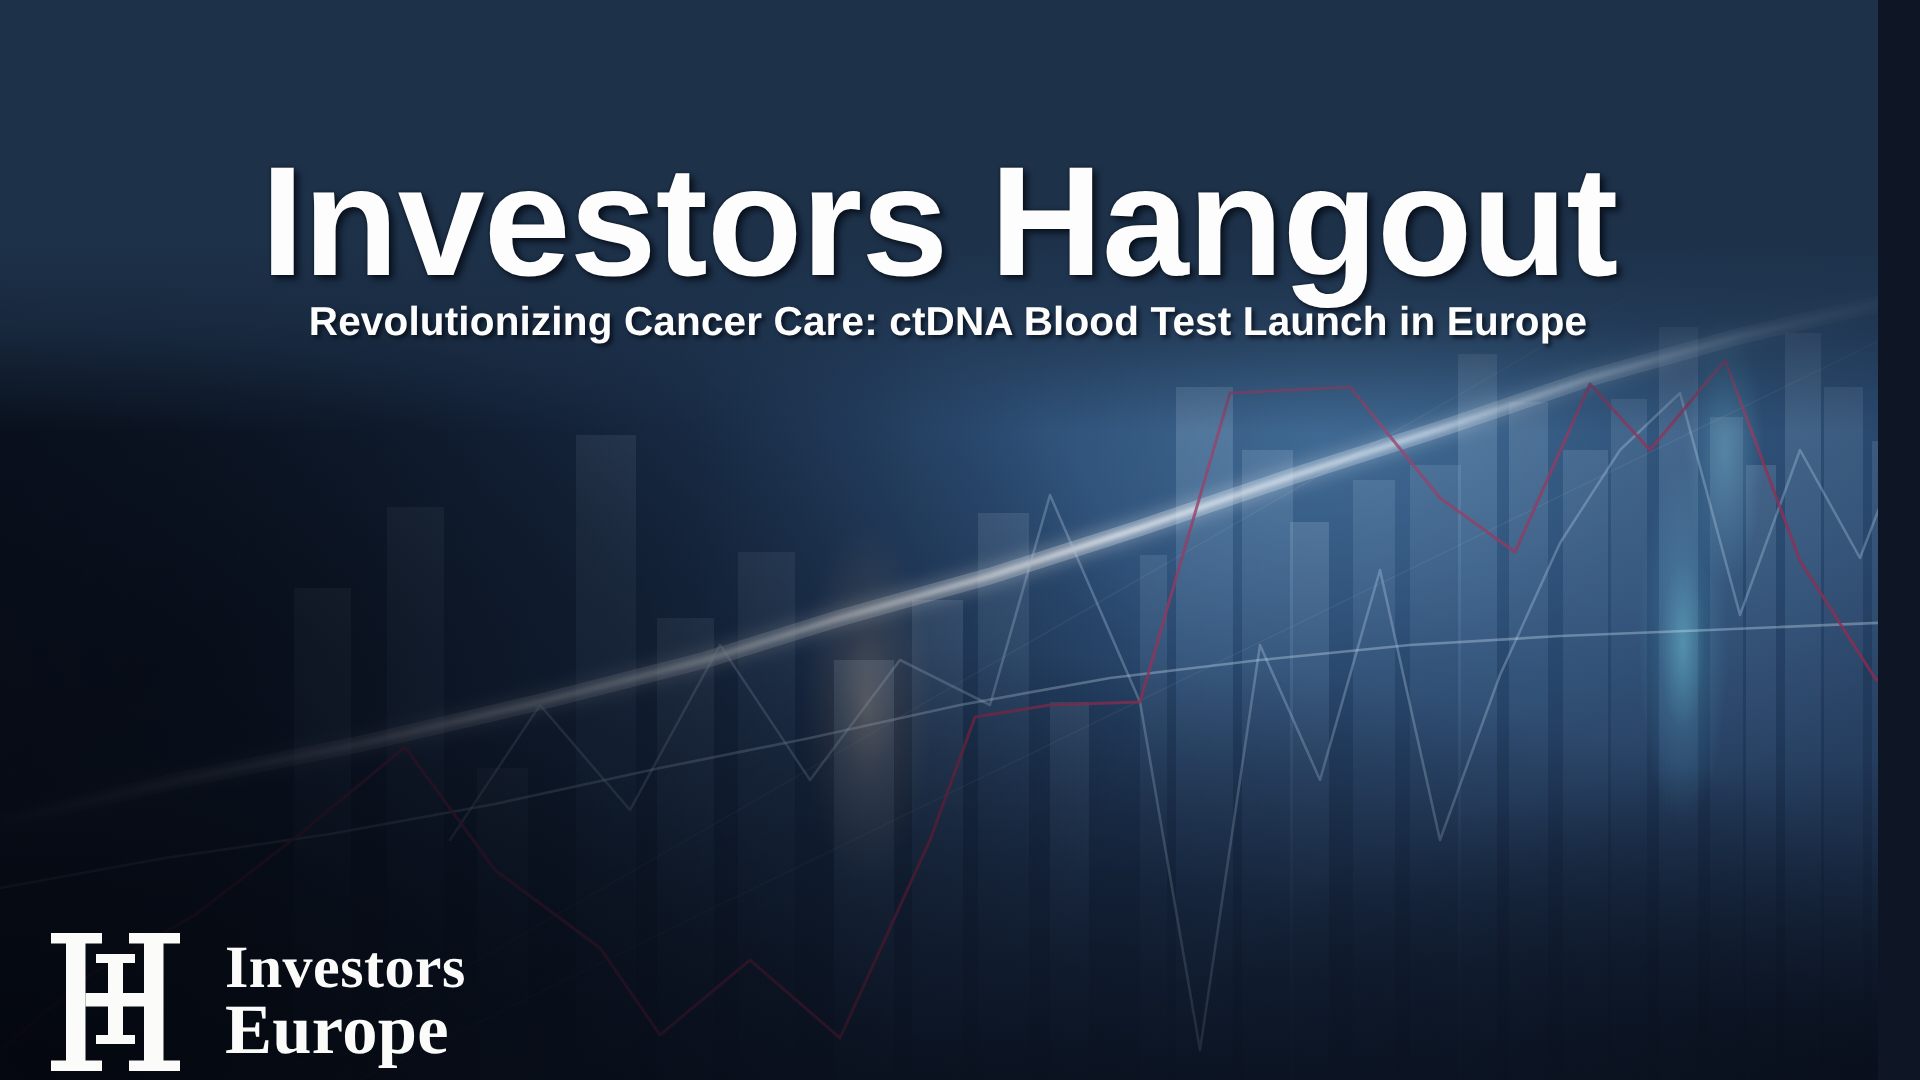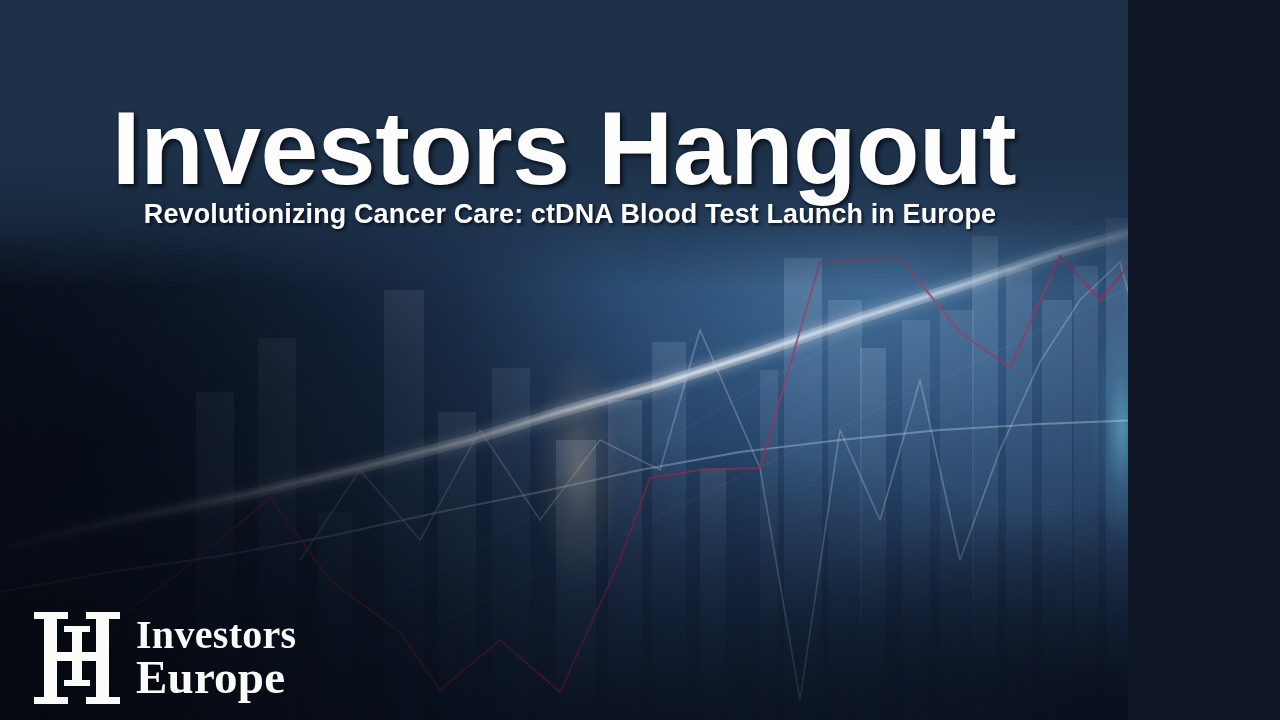--- a/index.html
+++ b/index.html
@@ -6,21 +6,21 @@
   html, body {
     margin: 0;
     padding: 0;
     background: #0e1626;
   }
   body {
     font-family: "Liberation Sans", sans-serif;
   }
   #stage {
     position: relative;
-    width: 1128px;
+    width: 1252px;
     height: 720px;
     overflow: hidden;
     background: #16283f;
   }
 
   
   .layer { position: absolute; inset: 0; }
 
   #bg-base {
     background:
@@ -84,24 +84,24 @@
     letter-spacing: 0.1px;
     text-shadow: 2px 2px 3px rgba(3,7,16,0.72);
     white-space: nowrap;
     padding-left: 12px;
   }
 
   
   #logo {
     position: absolute;
     left: 28px;
-    bottom: 10px;
+    bottom: 0;
     display: flex;
     align-items: center;
-    gap: 16px;
+    gap: 30px;
   }
   #logo-mark { display: block; }
   #logo-words {
     font-family: "Liberation Serif", serif;
     color: #fbfbfa;
     font-weight: bold;
     line-height: 0.96;
   }
   #logo-line1 { font-size: 40px; letter-spacing: 0.3px; display: block; }
   #logo-line2 { font-size: 47px; letter-spacing: 0.2px; display: block; }

